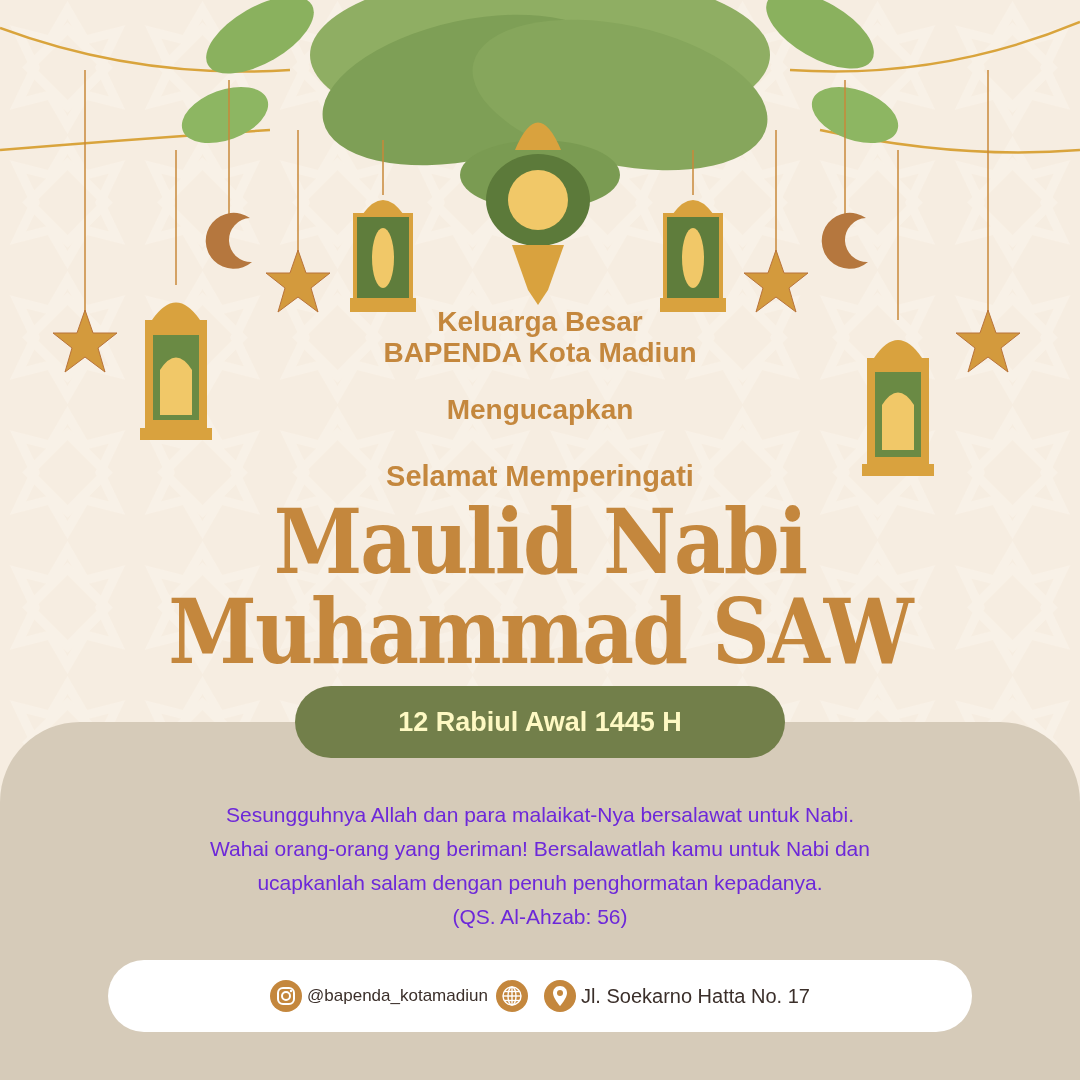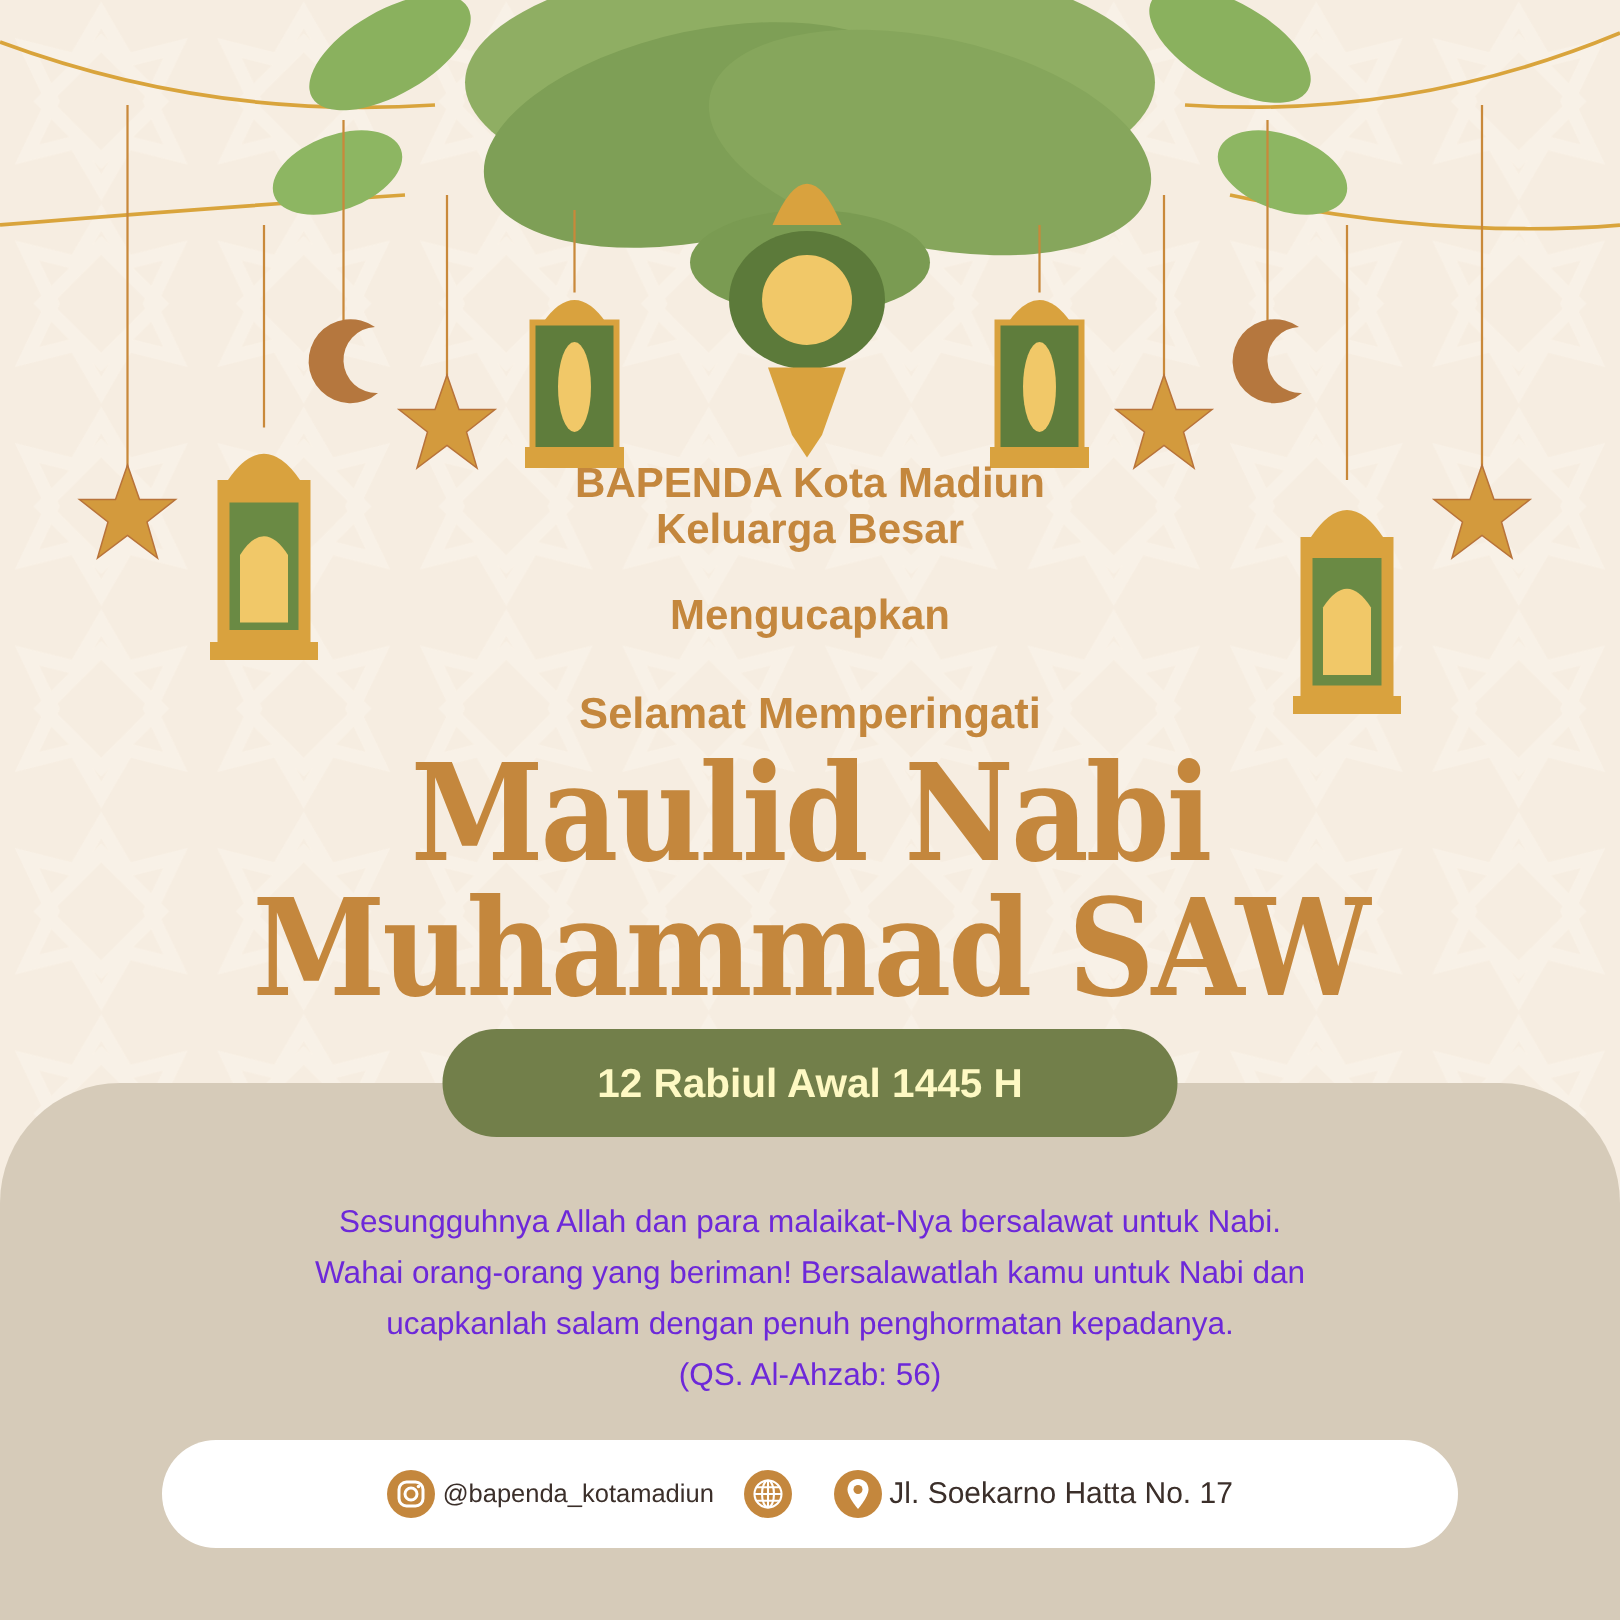--- a/index.html
+++ b/index.html
@@ -17,21 +17,21 @@
   .t1 { top: 495px; font-size: 80px; transform: scaleY(1.12); }
   .t2 { top: 585px; font-size: 80px; transform: scaleY(1.12); }
   .bottom-panel { position: absolute; left: 0; top: 722px; width: 1080px; height: 358px;
     background: #d6cbb9; border-radius: 80px 80px 0 0; }
   .date-pill { position: absolute; left: 295px; top: 686px; width: 490px; height: 72px;
     background: #727f4a; border-radius: 36px; color: #fef9c3; font-weight: bold; font-size: 27px;
     display: flex; align-items: center; justify-content: center; }
   .quote { position: absolute; left: 0; top: 798px; width: 1080px; text-align: center;
     color: #6d28d9; font-size: 21px; line-height: 34px; }
   .contact-bar { position: absolute; left: 108px; top: 960px; width: 864px; height: 72px;
-    background: #ffffff; border-radius: 36px; display: flex; justify-content: center; gap: 20px; }
+    background: #ffffff; border-radius: 36px; display: flex; justify-content: center; gap: 8px; }
   .contact { display: flex; align-items: center; gap: 5px; color: #3b2f2a; font-size: 20px; }
   .contact.small { font-size: 17px; }
   .icon-circle { width: 32px; height: 32px; border-radius: 50%; background: #c4873d;
     display: inline-flex; align-items: center; justify-content: center; }
   .icon-circle svg { display: block; }
 </style>
 </head>
 <body>
 
 <div class="canvas">
@@ -123,22 +123,22 @@
     <g>
       <path d="M874,358 Q898,322 922,358 Z" fill="#d9a23e"></path>
       <rect x="867" y="358" width="62" height="108" fill="#d9a23e"></rect>
       <rect x="875" y="372" width="46" height="85" fill="#6a8a44"></rect>
       <path d="M882,450 L882,405 Q898,380 914,405 L914,450 Z" fill="#f1c868"></path>
       <rect x="862" y="464" width="72" height="12" fill="#d9a23e"></rect>
     </g>
   </svg>
 
   <div class="greeting g1">
+    <div>Keluarga Besar</div>
     <div>BAPENDA Kota Madiun</div>
-    <div>Keluarga Besar</div>
   </div>
   <div class="greeting g2">Mengucapkan</div>
   <div class="greeting g3">Selamat Memperingati</div>
 
   <div class="title t1">Maulid Nabi</div>
   <div class="title t2">Muhammad SAW</div>
 
   <div class="bottom-panel"></div>
 
   <div class="date-pill">

